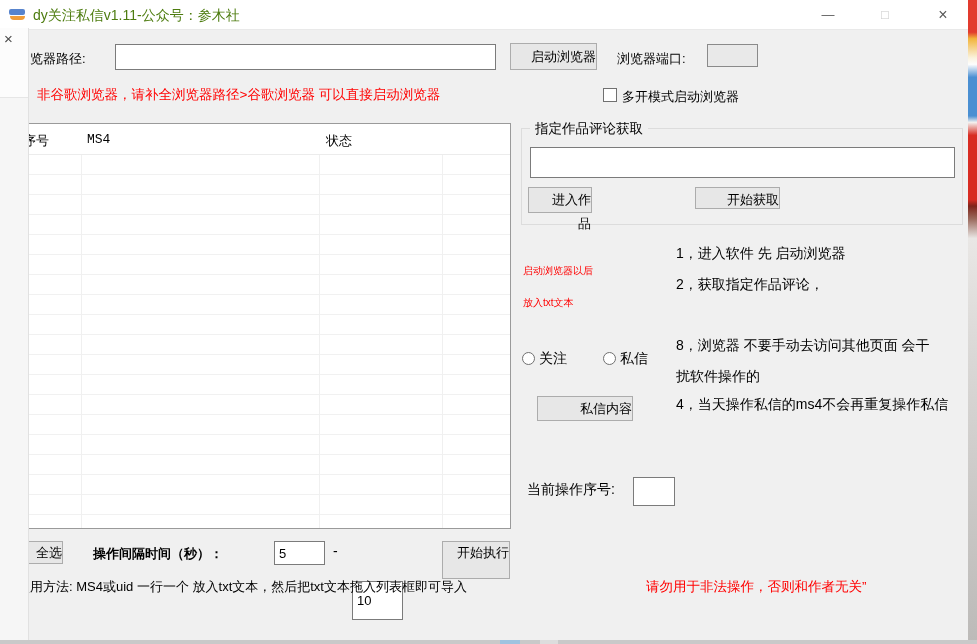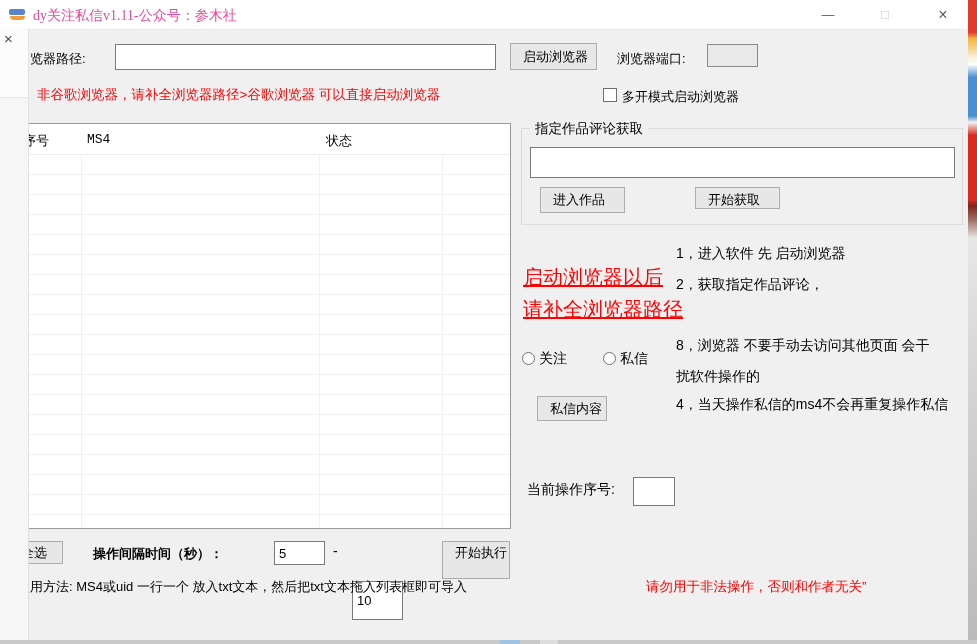--- a/index.html
+++ b/index.html
@@ -24,32 +24,32 @@
   .task-icon1 { left:500px; top:640px; width:20px; height:4px; background:#9fc3e0; }
   .task-icon2 { left:540px; top:640px; width:18px; height:4px; background:#dddddd; }
 
   .window { left:0; top:0; width:968px; height:640px; background:#f0f0f0; }
 
   
   .titlebar { left:0; top:0; width:968px; height:30px; background:#ffffff; border-bottom:1px solid #e9e9e9; }
   .app-icon { left:8px; top:8px; width:20px; height:15px; }
   .app-icon .blue { position:absolute; left:1px; top:1px; width:16px; height:6px; background:#3b6fc4; border-radius:2px; opacity:.85; }
   .app-icon .orange { position:absolute; left:2px; top:8px; width:15px; height:4px; background:#f29d38; border-radius:0 0 8px 8px; }
-  .title-text { left:33px; top:7px; font-size:14px; color:#ec4899; white-space:nowrap;font-family:Liberation Serif, serif; }
+  .title-text { left:33px; top:7px; font-size:14px; color:#4d7c0f; white-space:nowrap; }
   .win-btn { top:0; width:44px; height:30px; text-align:center; line-height:30px; color:#5a5a5a; font-size:13px; cursor:default; }
   .btn-min { left:806px; }
   .btn-max { left:863px; color:#c9c9c9; }
   .btn-close { left:921px; font-size:16px; }
 
   
   .lbl { font-size:13px; white-space:nowrap; }
   .path-label { left:17px; top:50px; }
   .tb { background:#fff; border:1px solid #7b7b7b; font-size:13px; padding:0 4px; outline:none; }
   .path-input { left:115px; top:44px; width:381px; height:26px; }
-  .win-push { background:#e7e7e7; border:1px solid #acacac; font-size:13px; text-align:left; cursor:default;padding-left:12px; }
+  .win-push { background:#e7e7e7; border:1px solid #acacac; font-size:13px; text-align:right; cursor:default;padding-left:12px; }
   .launch-btn { left:510px; top:43px; width:87px; height:27px; line-height:25px; }
   .port-label { left:617px; top:50px; }
   .port-input { left:707px; top:44px; width:51px; height:23px; background:#e9e9e9; border:1px solid #8a8a8a; }
 
   .warn-red { left:37px; top:86px; font-size:13.5px; color:#ff0000; white-space:nowrap; }
 
   .chk { left:603px; top:88px; width:14px; height:14px; background:#fff; border:1px solid #707070; }
   .chk-label { left:622px; top:88px; }
 
   
@@ -60,34 +60,34 @@
   .lt-h { position:absolute; top:8px; font-size:13px; white-space:nowrap; }
   .lt-h1 { left:14px; } .lt-h2 { left:78px; font-family:"Liberation Mono","DejaVu Sans Mono",monospace; }
   .lt-h3 { left:317px; } .lt-h4 { left:440px; }
   .lt-sep { position:absolute; top:0; width:1px; height:404px; background:#f0f0f0; }
   .lt-sep.s1 { left:72px; } .lt-sep.s2 { left:310px; } .lt-sep.s3 { left:433px; }
 
   
   .groupbox { left:521px; top:128px; width:442px; height:97px; border:1px solid #dcdcdc; }
   .gb-label { position:absolute; left:8px; top:-9px; padding:0 5px; background:#f0f0f0; font-size:13.5px; white-space:nowrap; }
   .fetch-input { left:530px; top:147px; width:425px; height:31px; }
-  .enter-btn { left:540px; top:187px; width:85px; height:26px; line-height:24px; }
+  .enter-btn { left:528px; top:187px; width:64px; height:26px; line-height:24px; }
   .fetch-btn { left:695px; top:187px; width:85px; height:22px; line-height:24px; }
 
-  .note-red { font-size:20px; color:#ff0000; white-space:nowrap;text-decoration:underline; }
+  .note-red { font-size:10px; color:#ff0000; white-space:nowrap; }
   .note1 { left:523px; top:264px; }
   .note2 { left:523px; top:296px; }
 
   .instr { left:676px; font-size:14px; white-space:nowrap; }
 
   .radio-row { font-size:14px; }
   .radio-circle { display:inline-block; width:13px; height:13px; border:1px solid #707070; border-radius:50%; background:#fff; vertical-align:-2px; margin-right:4px; }
   .radio-follow { left:522px; top:350px; }
   .radio-dm { left:603px; top:350px; }
-  .dm-btn { left:537px; top:396px; width:70px; height:25px; line-height:23px; }
+  .dm-btn { left:537px; top:396px; width:96px; height:25px; line-height:23px; }
 
   .cur-label { left:527px; top:481px; }
   .cur-input { left:633px; top:477px; width:42px; height:29px; }
 
   
   .selall-btn { left:8px; top:541px; width:55px; height:23px; line-height:21px; }
   .interval-label { left:93px; top:545px;font-weight:bold; }
   .int-min { left:274px; top:541px; width:51px; height:24px; }
   .int-dash { left:333px; top:543px; font-size:14px; }
   .int-max { left:352px; top:541px; width:51px; height:39px;margin-top:40px; }
@@ -147,21 +147,21 @@
   </div>
 
   <div class="abs groupbox">
     <span class="gb-label">指定作品评论获取</span>
   </div>
   <input class="abs tb fetch-input" value="" style="">
   <div class="abs win-push enter-btn">进入作品</div>
   <div class="abs win-push fetch-btn">开始获取</div>
 
   <div class="abs note-red note1">启动浏览器以后</div>
-  <div class="abs note-red note2">请补全浏览器路径</div>
+  <div class="abs note-red note2">放入txt文本</div>
 
   <div class="abs instr" style="top:245px">1，进入软件 先 启动浏览器</div>
   <div class="abs instr" style="top:276px">2，获取指定作品评论，</div>
   <div class="abs instr" style="top:337px">8，浏览器 不要手动去访问其他页面 会干</div>
   <div class="abs instr" style="top:368px">扰软件操作的</div>
   <div class="abs instr" style="top:396px">4，当天操作私信的ms4不会再重复操作私信</div>
 
   <div class="abs radio-row radio-follow"><span class="radio-circle"></span><span>关注</span></div>
   <div class="abs radio-row radio-dm"><span class="radio-circle"></span><span>私信</span></div>
 

